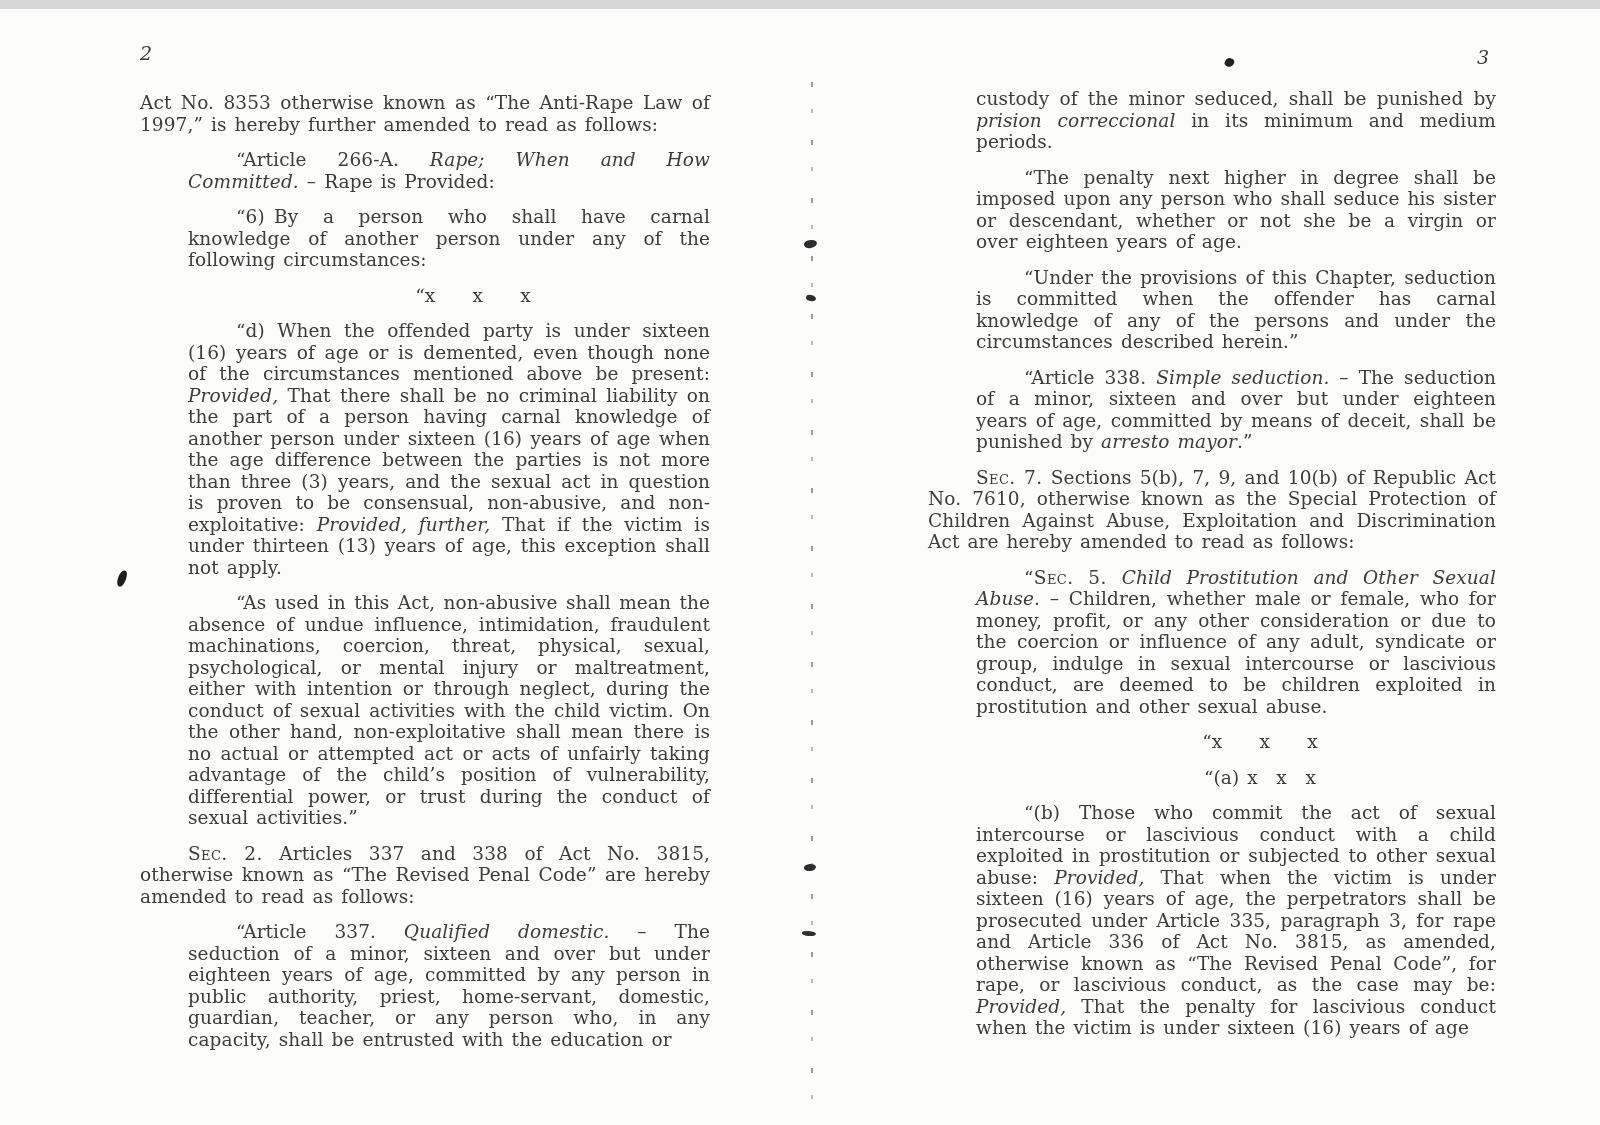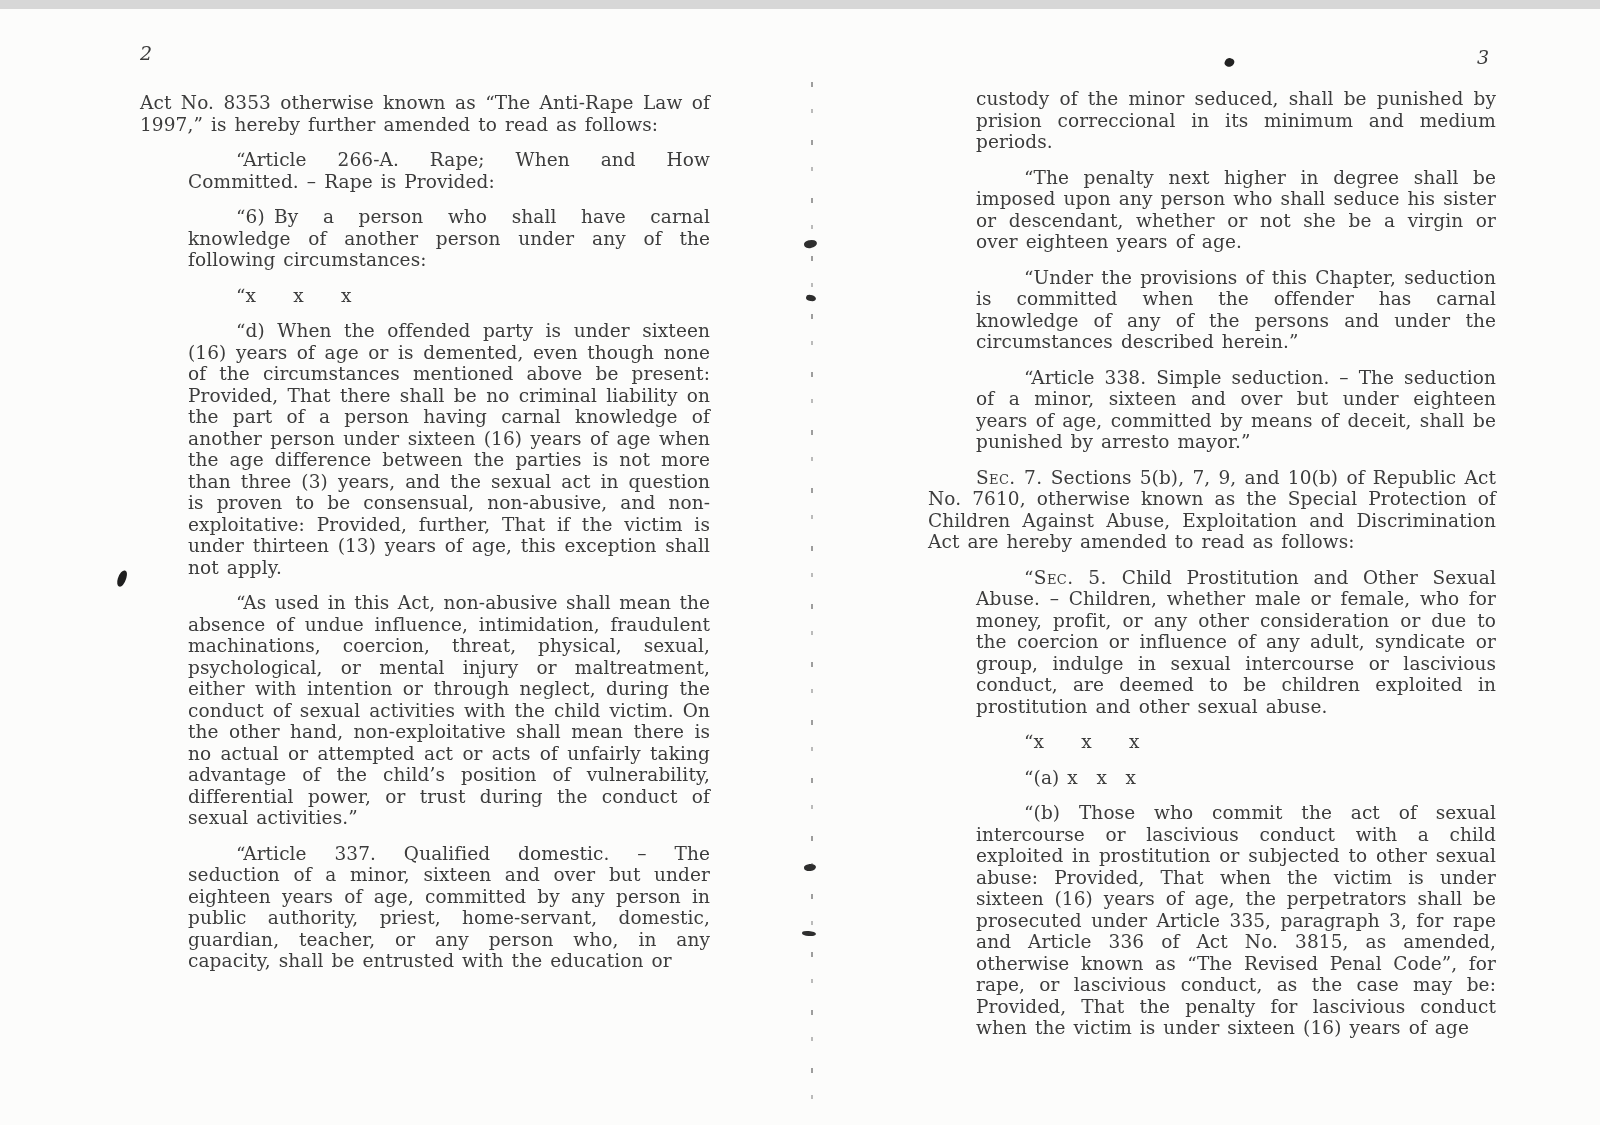--- a/index.html
+++ b/index.html
@@ -19,22 +19,22 @@
   #pagenum-right{left:1477px;top:46px;}
   .para{
     margin:0 0 14px 0;
     font-size:18.5px;line-height:21.5px;
     text-align:justify;word-spacing:2px;letter-spacing:.1px;
     hyphens:none;
   }
   .para.main{text-indent:48px;}
   .para.quote{margin-left:48px;text-indent:48px;}
   .para.cont{text-indent:0;}
-  .para.xxx{text-align:left;}
-  .it{}
+  .para.xxx{text-align:center;}
+  .it{font-style:italic;}
   .sc{font-variant:small-caps;letter-spacing:.4px;}
   
   .gutter-line{
     position:absolute;left:811px;top:82px;width:2px;height:1043px;
     background:repeating-linear-gradient(to bottom,
       rgba(70,70,70,.65) 0 5px, transparent 5px 27px,
       rgba(70,70,70,.45) 27px 31px, transparent 31px 58px);
     opacity:.8;
   }
   .gutter-blob{position:absolute;background:#2e2e2e;border-radius:45% 55% 50% 50%;}
@@ -59,20 +59,21 @@
 
   <div class="page">
     <div class="pagenum" id="pagenum-left">2</div>
     <div class="page-body" id="page-left-body">
         <p class="para main cont"><span>Act No. 8353 otherwise known as “The Anti-Rape Law of 1997,” is hereby further amended to read as follows:</span></p>
         <p class="para quote"><span>“Article 266-A. </span><span class="it">Rape; When and How Committed.</span><span> – Rape is Provided:</span></p>
         <p class="para quote"><span>“6) By a person who shall have carnal knowledge of  another person under any of the following circumstances:</span></p>
         <p class="para quote xxx"><span>“x  x  x</span></p>
         <p class="para quote"><span>“d) When the offended party is under  sixteen (16) years of age or is demented, even though none of the circumstances mentioned above be present: </span><span class="it">Provided,</span><span> That there shall be no criminal liability on the part of a person having carnal knowledge of another person under sixteen (16) years of age when the age difference between the parties is not more than three (3) years, and the sexual act in question is proven to be consensual, non-abusive, and non-exploitative: </span><span class="it">Provided, further,</span><span> That if the victim is under thirteen (13) years of age, this exception shall not apply.</span></p>
         <p class="para quote"><span>“As used in this Act, non-abusive shall mean the absence of undue influence, intimidation, fraudulent machinations, coercion, threat, physical, sexual, psychological, or mental injury or maltreatment, either with intention or through neglect, during the conduct of sexual activities with the child victim. On the other hand, non-exploitative shall mean there is no actual or attempted act or acts of unfairly taking advantage of the child’s position of vulnerability, differential power, or trust during the conduct of sexual activities.”</span></p>
+        <p class="para main"><span class="sc">Sec. 2.</span><span> Articles 337 and 338 of Act No. 3815, otherwise known as “The Revised Penal Code” are hereby amended to read as follows:</span></p>
         <p class="para quote"><span>“Article 337. </span><span class="it">Qualified domestic.</span><span> –  The seduction of a minor, sixteen and over but under eighteen years of age, committed by any person in public authority, priest, home-servant, domestic, guardian, teacher, or any person who, in any capacity, shall be entrusted with the education or</span></p>
       </div>
   </div>
 
   <div class="page">
     <div class="pagenum" id="pagenum-right">3</div>
     <div class="page-body" id="page-right-body">
         <p class="para quote cont"><span>custody of the minor seduced, shall be punished by </span><span class="it">prision correccional</span><span> in its minimum and medium periods.</span></p>
         <p class="para quote"><span>“The penalty next higher in degree shall be imposed upon any person who shall seduce his sister or descendant, whether or not she be a virgin or over eighteen years of age.</span></p>
         <p class="para quote"><span>“Under the provisions of this Chapter, seduction is committed when the offender has carnal knowledge of any of the persons and under the circumstances described herein.”</span></p>

